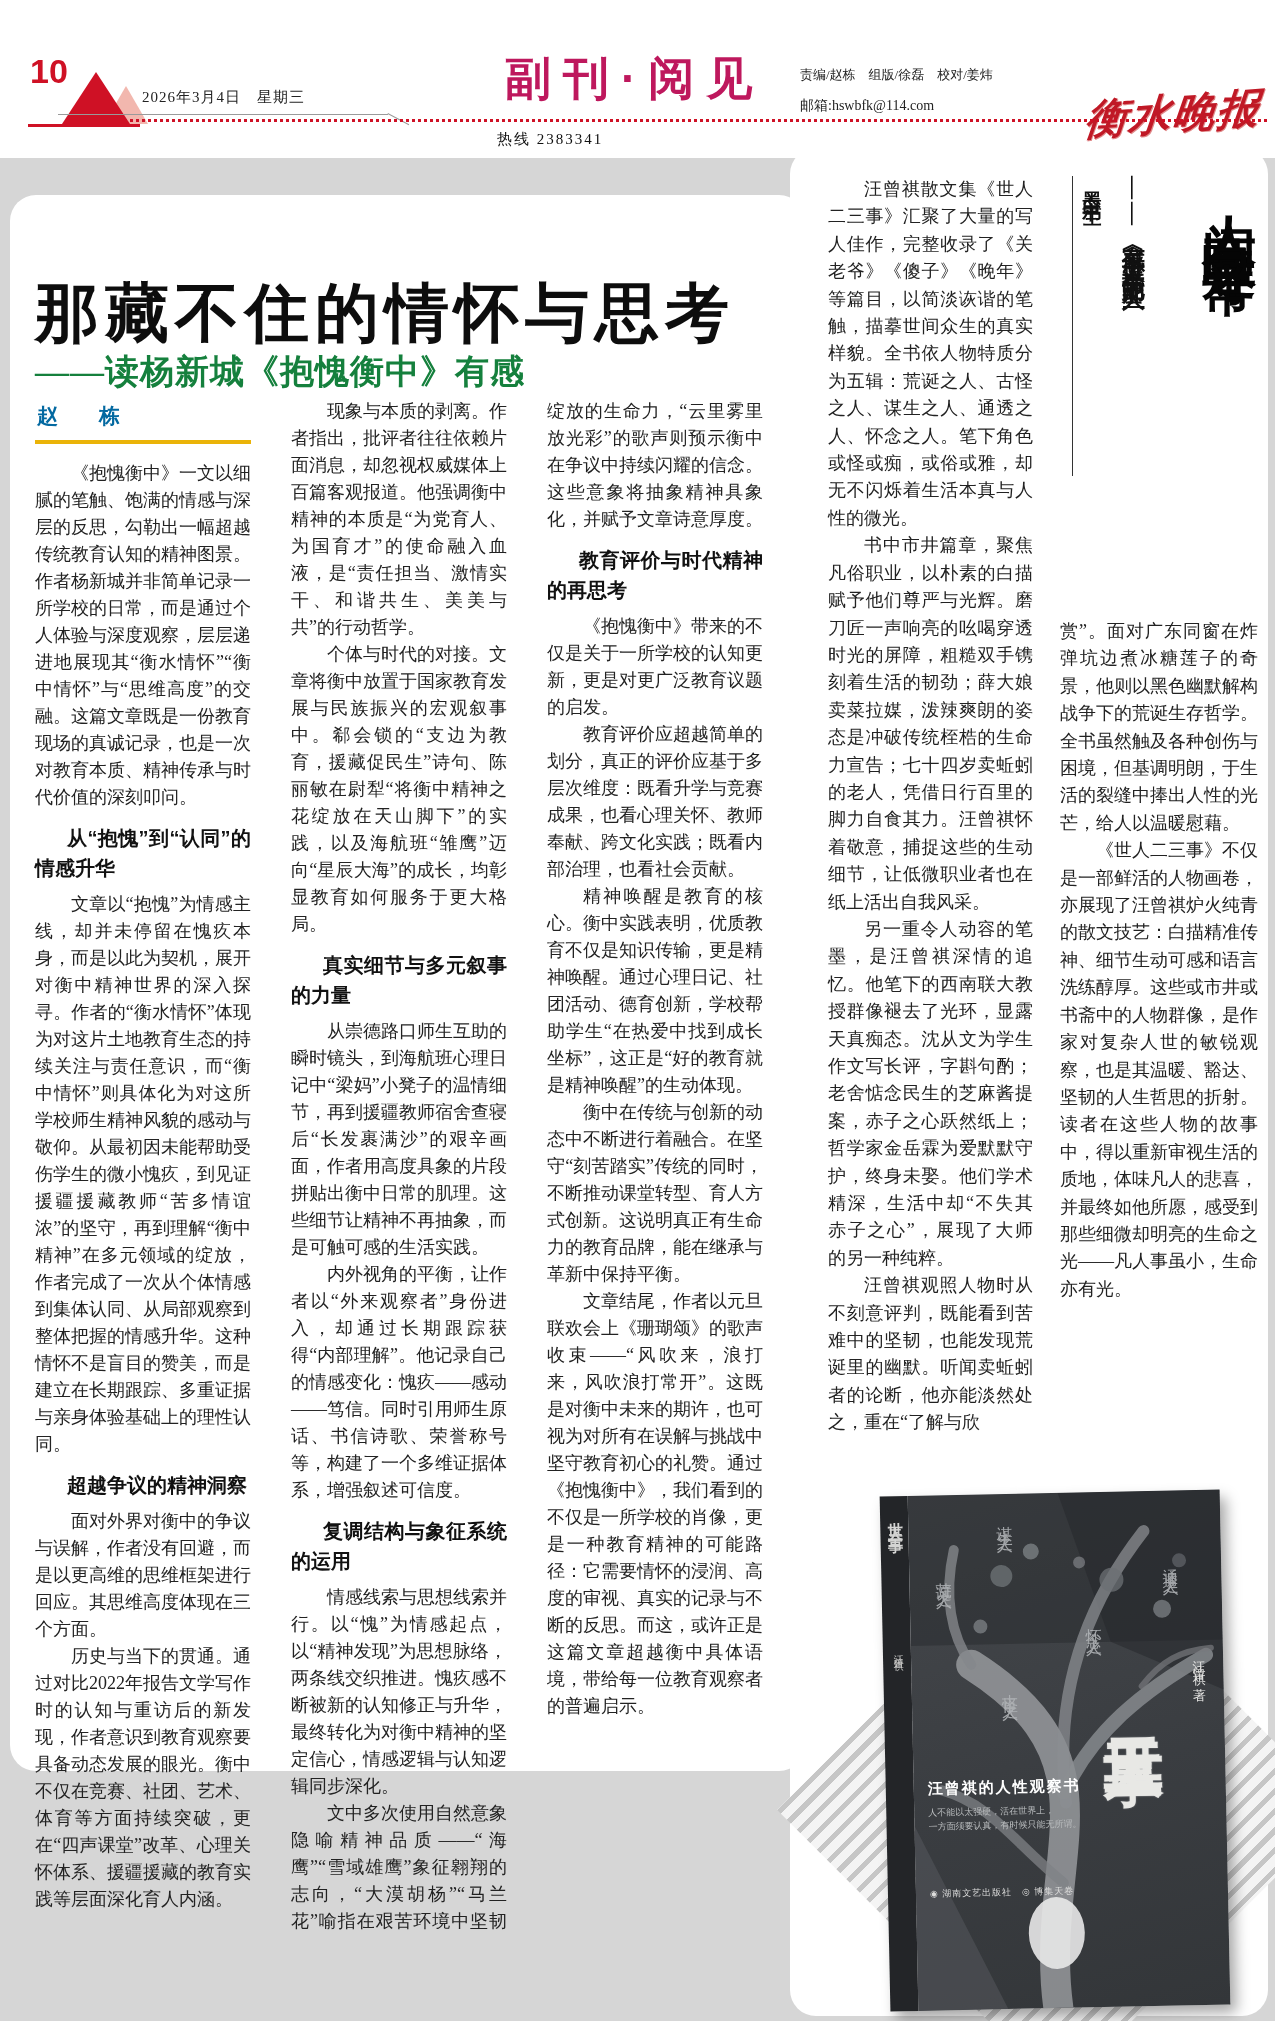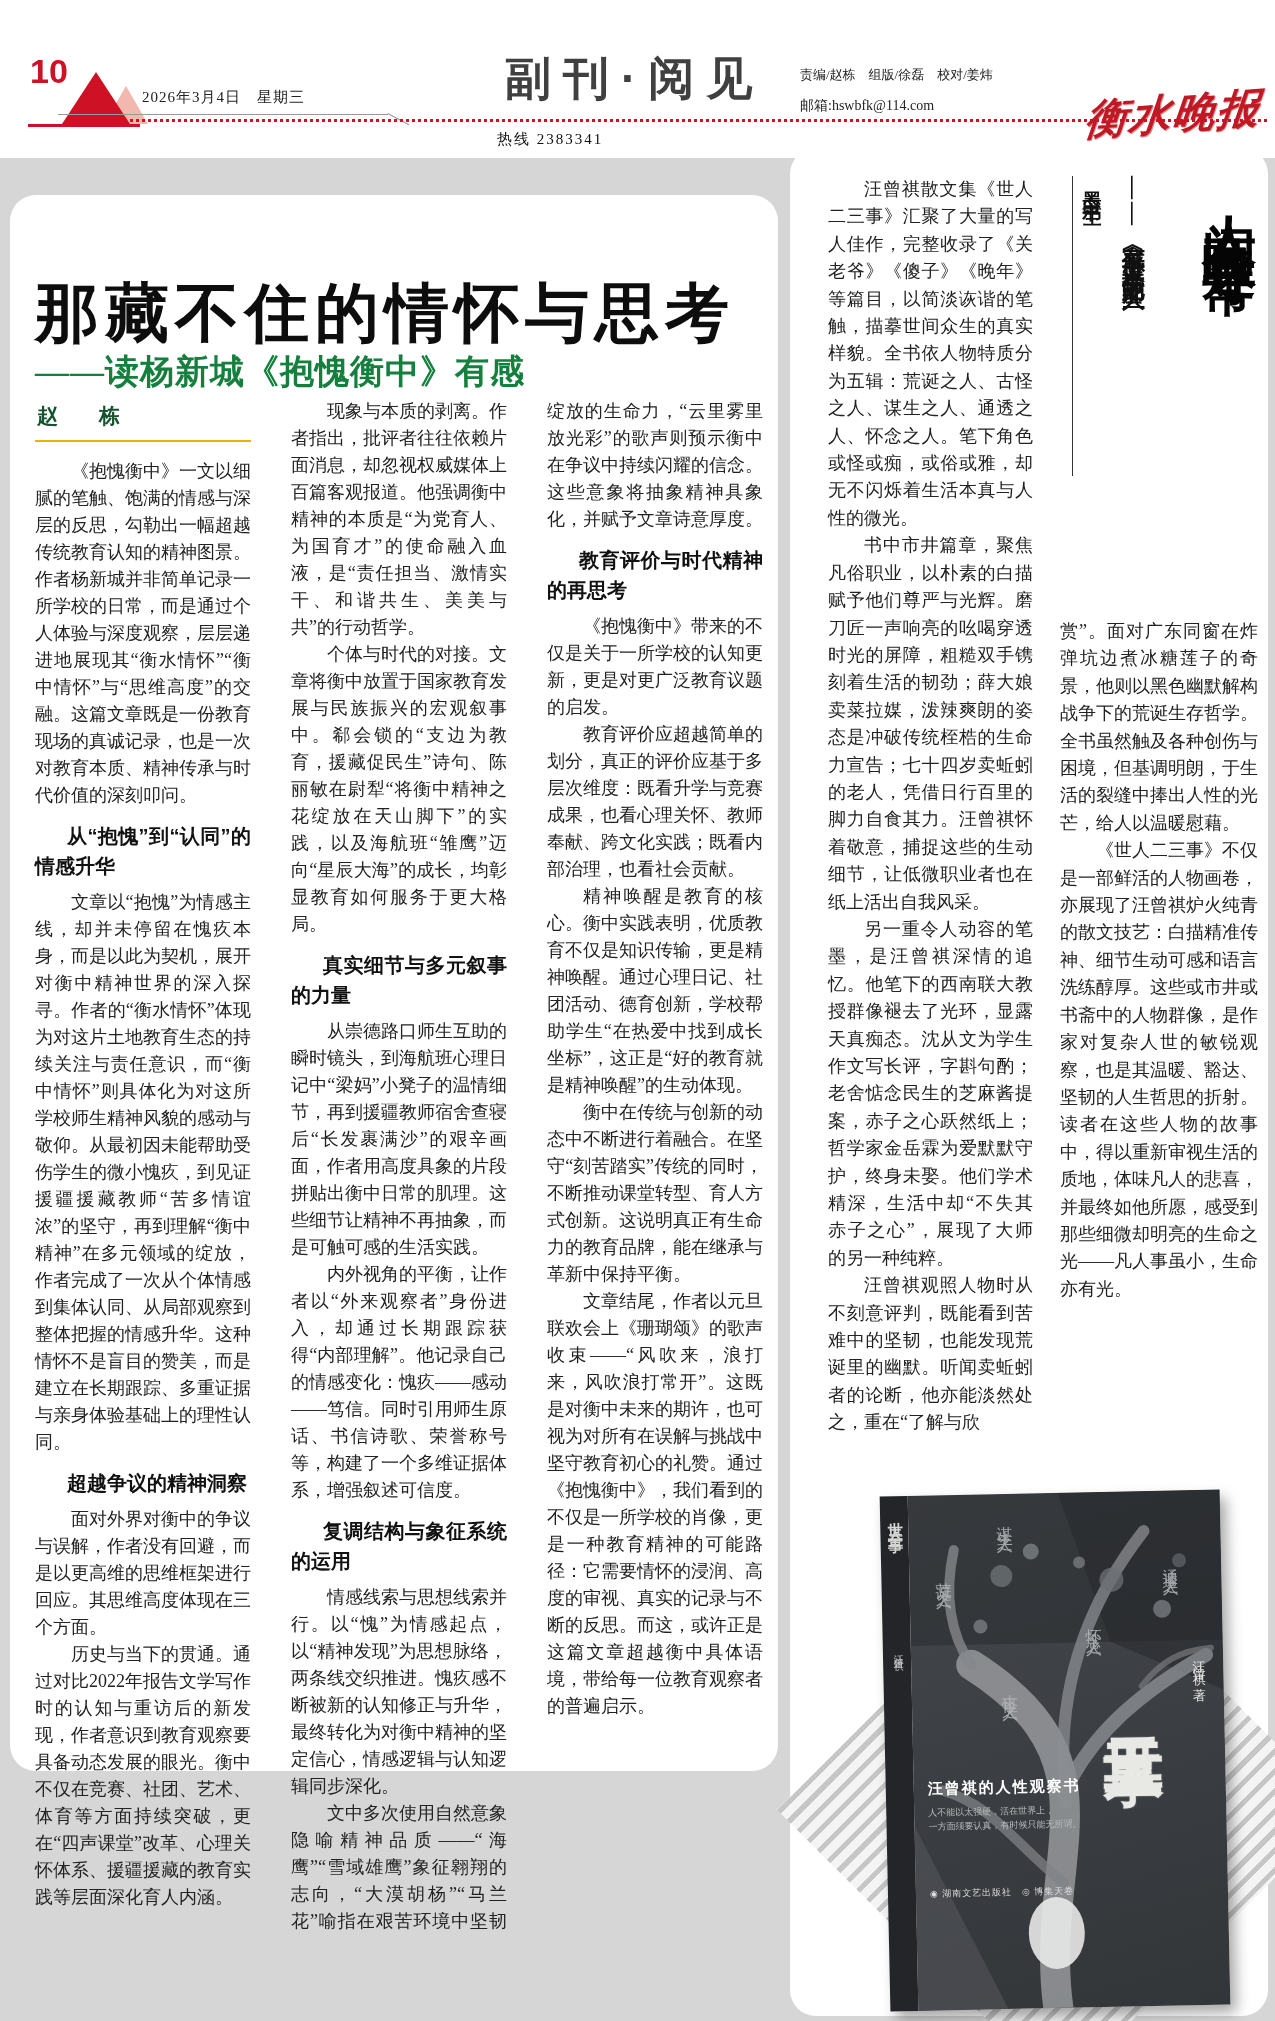--- a/index.html
+++ b/index.html
@@ -10,37 +10,37 @@
   .pagenum{position:absolute;left:30px;top:52px;font:900 34px "Liberation Sans","DejaVu Sans",sans-serif;color:#cf1125;}
   .tri1{position:absolute;left:62px;top:72px;width:0;height:0;
         border-left:34px solid transparent;border-right:34px solid transparent;border-bottom:52px solid #cf1125;}
   .tri2{position:absolute;left:104px;top:86px;width:0;height:0;
         border-left:22px solid transparent;border-right:22px solid transparent;border-bottom:38px solid #f2b7ae;z-index:0;}
   .redbar{position:absolute;left:28px;top:124px;width:112px;height:3px;background:#cf1125;}
   .hdate{position:absolute;left:142px;top:88px;font-size:15px;color:#222;letter-spacing:1px;}
   .grayrule{position:absolute;left:58px;top:114px;width:330px;height:1px;background:#9a9a9a;}
   .diag{position:absolute;left:388px;top:113px;width:24px;height:1px;background:#9a9a9a;transform:rotate(28deg);transform-origin:left top;}
   .section{position:absolute;left:505px;top:48px;font:900 46px "Liberation Sans","DejaVu Sans",sans-serif;
-           color:#404040;letter-spacing:12px;}
+           color:#be185d;letter-spacing:12px;}
   .staff{position:absolute;left:800px;top:66px;font-size:13px;color:#222;}
   .email{position:absolute;left:800px;top:97px;font-size:14px;color:#222;}
   .masthead{position:absolute;left:1085px;top:86px;font:bold italic 42px "DejaVu Serif",serif;color:#c01926;
             transform:rotate(-4deg) skewX(-10deg);letter-spacing:2px;text-shadow:1px 1px 0 #e08a8a;}
   .dotted{position:absolute;left:95px;top:119px;width:1172px;height:0;border-top:3px dotted #cf1125;}
   .hotline{position:absolute;left:497px;top:130px;font-size:15px;color:#111;letter-spacing:2px;}
   
-  .mbox{position:absolute;left:10px;top:195px;width:768px;height:1576px;background:#ffffff;border-radius:26px;}
+  .mbox{position:absolute;left:10px;top:195px;width:768px;height:1576px;background:#ffffff;border-radius:26px;padding-left:27px;}
   .mtitle{position:absolute;left:25px;top:32px;width:720px;font:900 64px "Liberation Sans","DejaVu Sans",sans-serif;
           color:#0d0d0d;letter-spacing:6px;white-space:nowrap;}
   .msub{position:absolute;left:25px;top:126px;font:bold 34px "Liberation Serif","DejaVu Serif",serif;color:#15803d;letter-spacing:1px;}
   .mcols{position:absolute;left:25px;top:203px;width:728px;height:1562px;
          column-count:3;column-gap:40px;column-fill:auto;
          font-size:18px;line-height:27px;text-align:justify;color:#222;}
-  .author{font:bold 21px "Liberation Sans","DejaVu Sans",sans-serif;letter-spacing:10px;color:#14532d;
-          padding:4px 0 10px 2px;border-bottom:2px solid #eab308;margin:0 0 16px 0;}
+  .author{font:bold 21px "Liberation Sans","DejaVu Sans",sans-serif;letter-spacing:10px;color:#0369a1;
+          padding:4px 0 10px 2px;border-bottom:4px solid #eab308;margin:0 0 16px 0;}
   .body-p{margin:0;text-indent:2em;}
   .body-p.cont{text-indent:0;}
   .body-h{font:bold 20px "Liberation Sans","DejaVu Sans",sans-serif;color:#111;line-height:30px;
           margin:12px 0 8px 0;text-indent:1.6em;break-inside:avoid;}
   
   .rbox{position:absolute;left:790px;top:148px;width:478px;height:1868px;background:#ffffff;border-radius:26px;}
   .rcol{position:absolute;font-size:18px;line-height:27.4px;text-align:justify;color:#222;}
   .rcol1{left:38px;top:28px;width:205px;}
   .rcol2{left:270px;top:470px;width:198px;}
   .byline{position:absolute;left:282px;top:28px;height:300px;border-left:1px solid #333;padding-left:6px;}

